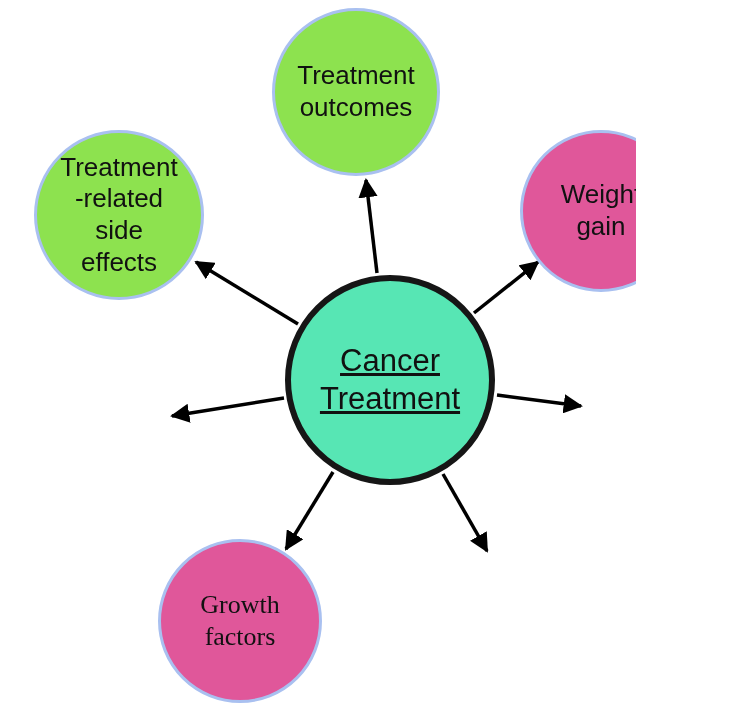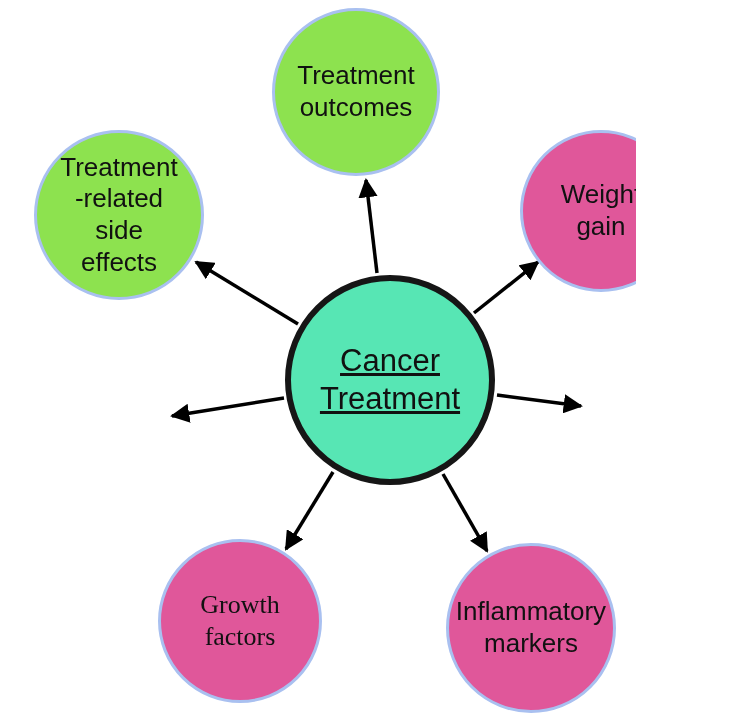--- a/index.html
+++ b/index.html
@@ -87,24 +87,20 @@
     <span class="node-label">Treatment
 outcomes</span>
   </div>
 
   <div class="node satellite pink n-weight-gain">
     <span class="node-label">Weight
 gain</span>
   </div>
 
 
-  <div class="node satellite pink n-inflammatory-markers">
-    <span class="node-label">Inflammatory
-markers</span>
-  </div>
 
   <div class="node satellite pink n-growth-factors">
     <span class="node-label">Growth
 factors</span>
   </div>
 
 
   <div class="node satellite green n-treatment-related">
     <span class="node-label">Treatment
 -related

